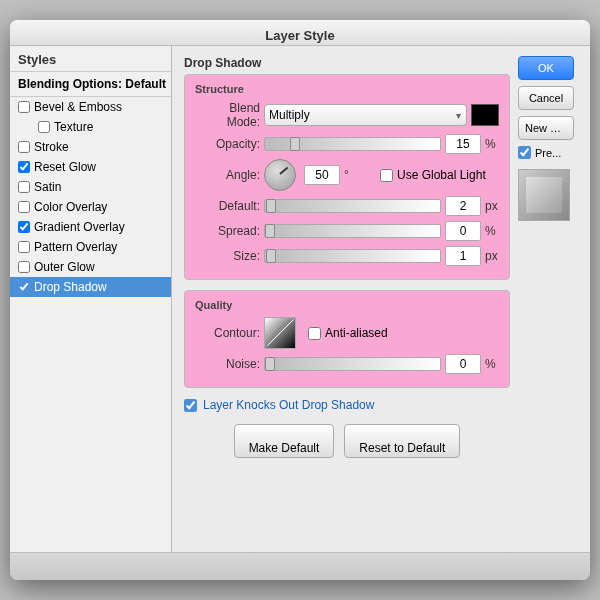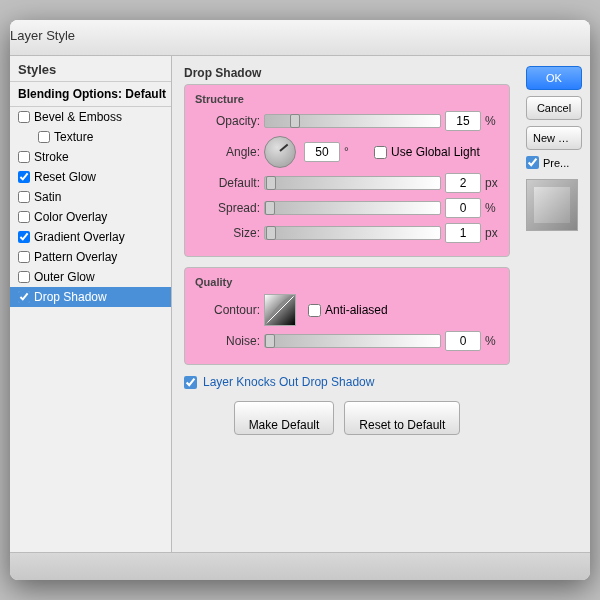--- a/index.html
+++ b/index.html
@@ -19,23 +19,24 @@
       width: 580px;
       height: 560px;
       background: #ebebeb;
       border-radius: 8px;
       box-shadow: 0 8px 30px rgba(0,0,0,0.5), inset 0 1px 0 rgba(255,255,255,0.8);
       display: flex;
       flex-direction: column;
       position: relative;
     }
     .title-bar {
-      padding: 8px 0 12px;
+      text-align: center;
+      padding: 8px 0 2px;
       font-size: 13px;
-      font-weight: normal;
+      font-weight: bold;
       color: #333;
       border-bottom: 1px solid #bbb;
       background: linear-gradient(to bottom, #f5f5f5, #e0e0e0);
       border-radius: 8px 8px 0 0;
     }
     .dialog-body {
       display: flex;
       flex: 1;
       overflow: hidden;
     }
@@ -245,21 +246,21 @@
       gap: 6px;
       margin-bottom: 8px;
     }
     .layer-knocks-label {
       font-size: 12px;
       color: #1a5fb4;
       cursor: pointer;
     }
     .right-buttons {
       position: absolute;
-      right: 0;
+      right: 8px;
       top: 0;
       width: 72px;
       display: flex;
       flex-direction: column;
       gap: 6px;
       padding: 10px 8px;
     }
     .right-btn {
       height: 24px;
       border: 1px solid #aaa;
@@ -356,36 +357,48 @@
         <span>Drop Shadow</span>
       </div>
     </div>
 
     <div style="flex:1; position:relative; padding: 10px 80px 10px 12px;">
       <div class="section-title">Drop Shadow</div>
 
       <div class="section-box">
         <div class="section-label">Structure</div>
 
+        <div class="row">
+          <div class="row-label">Blend Mode:</div>
+          <div class="blend-select-wrapper">
+            <select class="blend-select">
+              <option>Multiply</option>
+              <option>Normal</option>
+              <option>Screen</option>
+              <option>Overlay</option>
+            </select>
+          </div>
+          <div class="color-swatch"></div>
+        </div>
 
         <div class="row">
           <div class="row-label">Opacity:</div>
           <div class="slider-container">
             <input type="range" class="slider" min="0" max="100" value="15" style="">
           </div>
           <input type="text" class="number-input" value="15" style="">
           <span class="unit-label">%</span>
         </div>
 
         <div class="row">
           <div class="row-label">Angle:</div>
           <div class="angle-knob"></div>
           <input type="text" class="number-input" value="50" style="margin-left: 4px;">
           <span class="unit-label">°</span>
-          <label class="checkbox-label" style="margin-left:12px;">
+          <label class="checkbox-label" style="margin-left:18px;">
             <input type="checkbox" style="">
             <span>Use Global Light</span>
           </label>
         </div>
 
         <div class="row">
           <div class="row-label">Default:</div>
           <div class="slider-container">
             <input type="range" class="slider" min="0" max="250" value="2" style="">
           </div>

